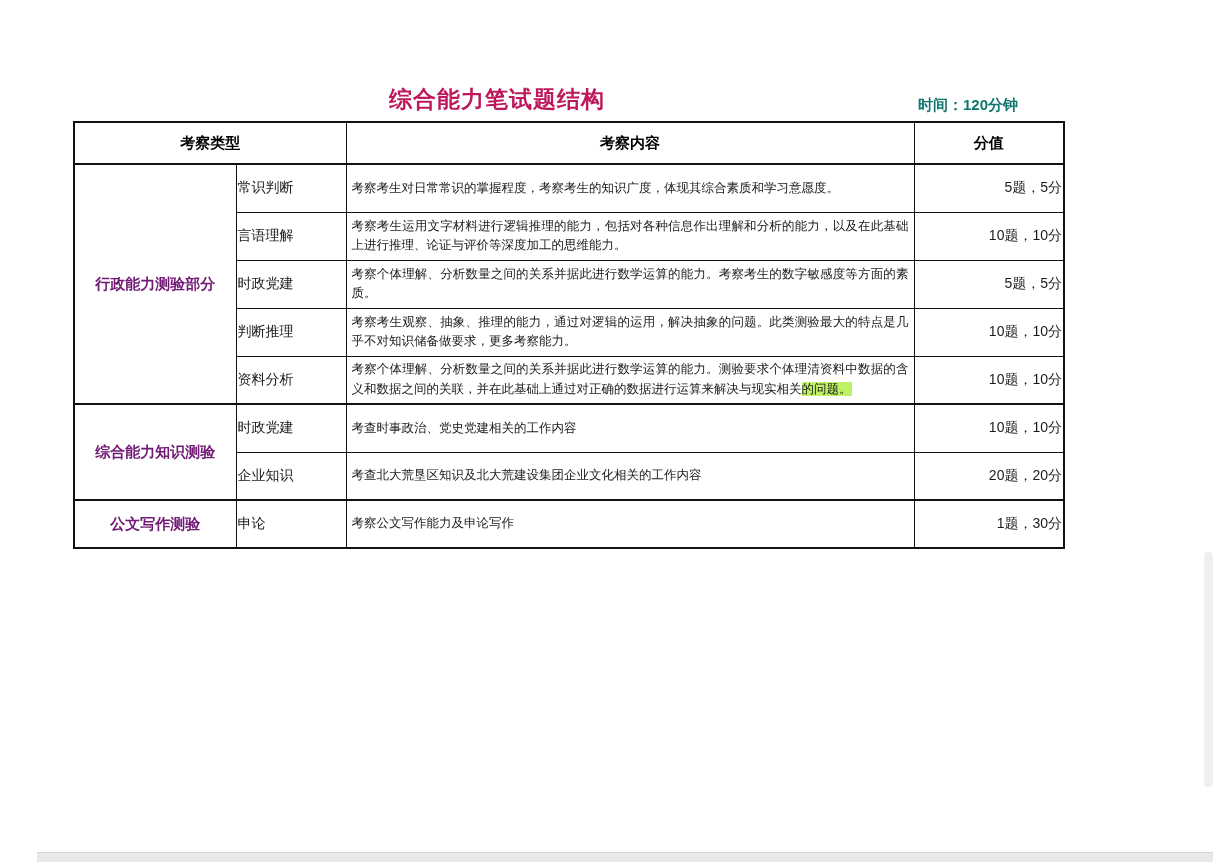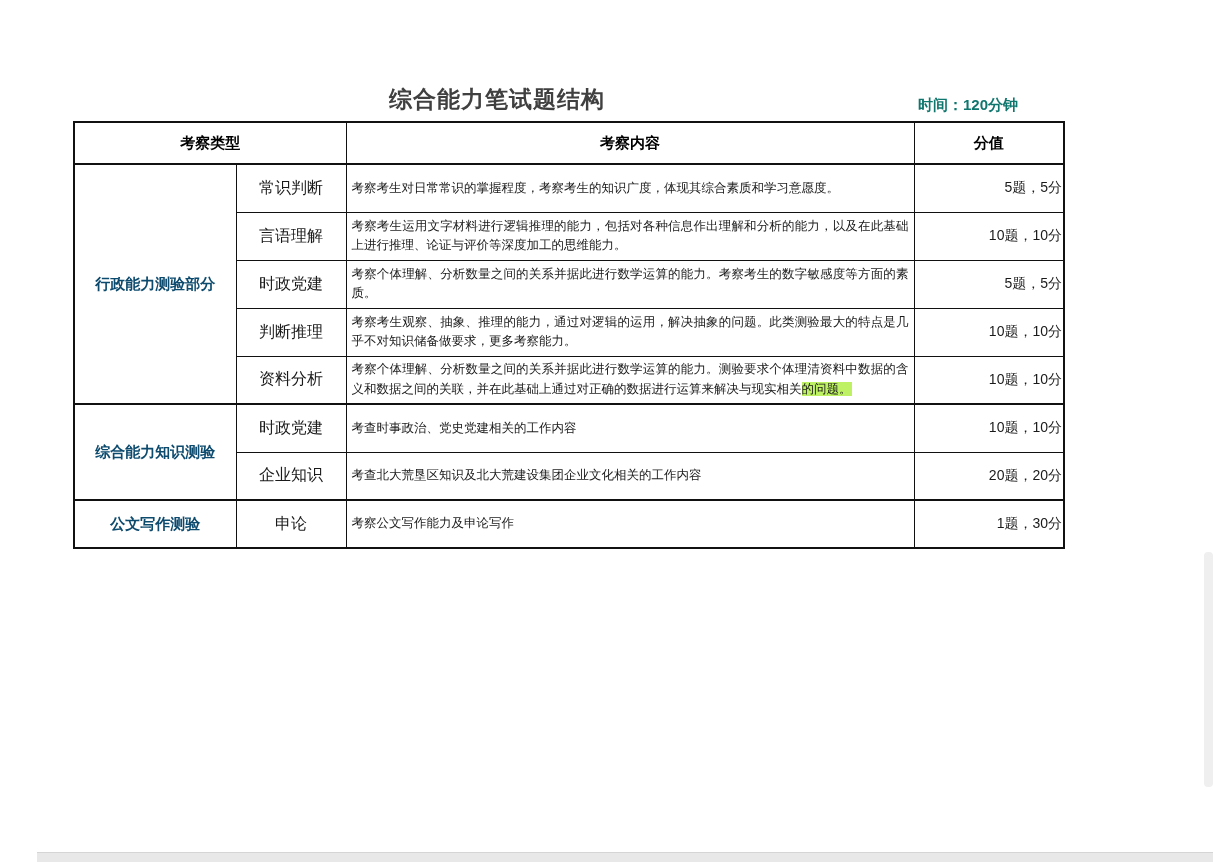--- a/index.html
+++ b/index.html
@@ -15,21 +15,21 @@
   }
   .doc-title {
     position: absolute;
     left: 73px;
     top: 84px;
     width: 848px;
     text-align: center;
     font-size: 23px;
     font-weight: bold;
     letter-spacing: 1px;
-    color: #404040;
+    color: #be185d;
   }
   .time-note {
     position: absolute;
     left: 918px;
     top: 96px;
     font-size: 15px;
     font-weight: bold;
     color: #0f766e;
     white-space: nowrap;
   }
@@ -53,25 +53,24 @@
     font-size: 15px;
     font-weight: bold;
     text-align: center;
     border-bottom: 2px solid #111;
     color: #000;
   }
   td.cat {
     font-size: 15px;
     font-weight: bold;
     text-align: center;
-    color: #0c4a6e;
+    color: #701a75;
   }
   td.sub {
-    font-size: 16px;
-    text-align: center;
+    font-size: 14px;
   }
   td.content {
     font-size: 12.5px;
     line-height: 1.55;
     text-align: justify;
     padding: 2px 5px;
   }
   td.score {
     font-size: 14px;
     text-align: right;

